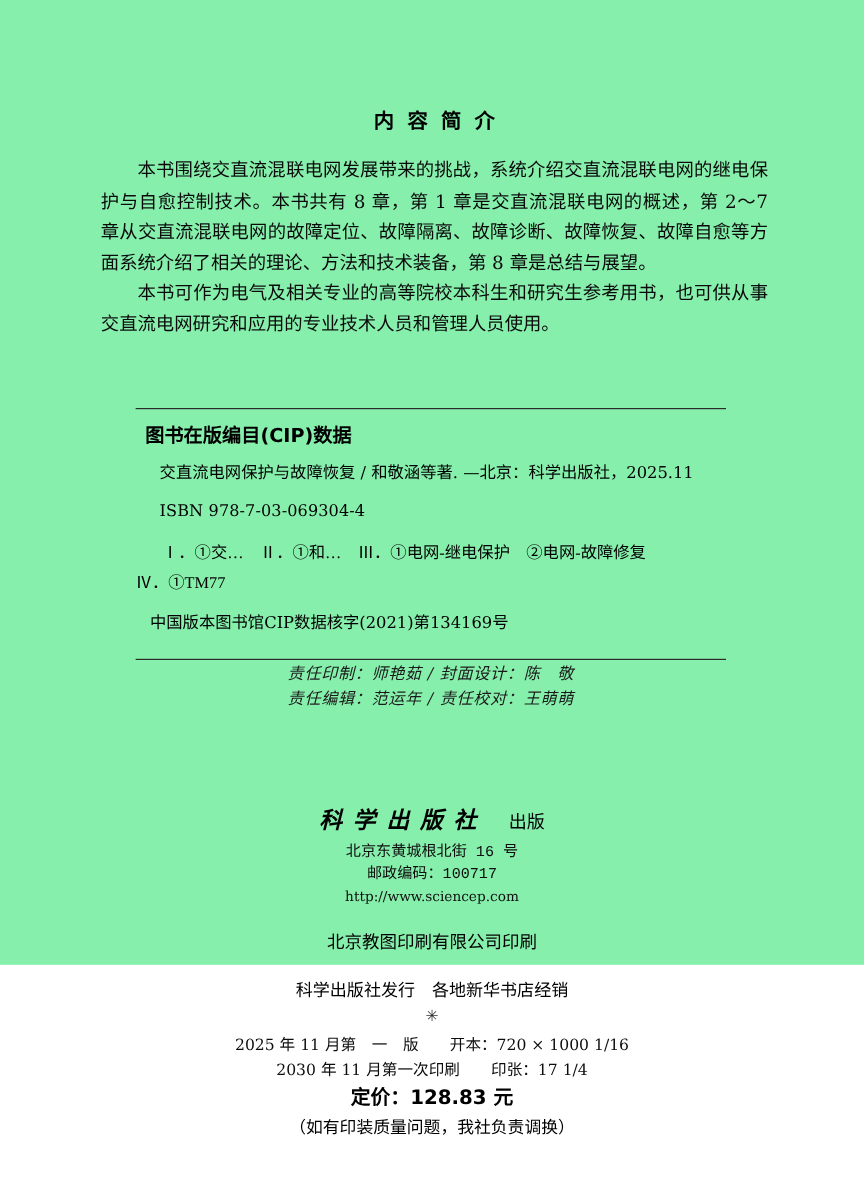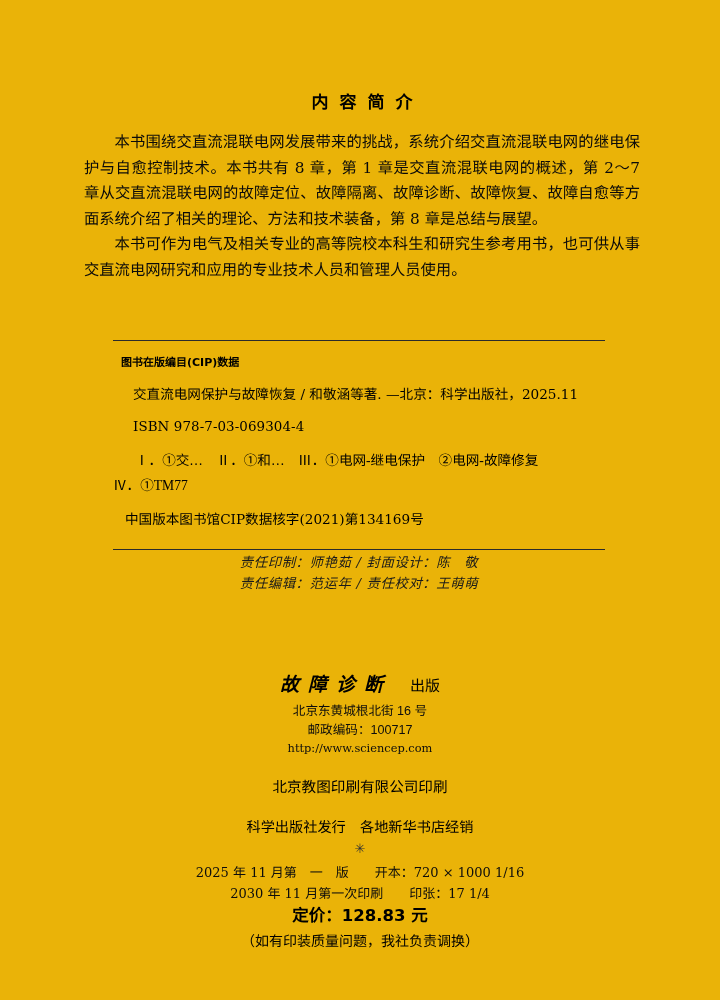--- a/index.html
+++ b/index.html
@@ -14,22 +14,22 @@
     position: relative;
     font-family: "DejaVu Sans", "Liberation Sans", sans-serif;
     color: #000000;
     overflow: hidden;
   }
 
   .page {
     position: absolute;
     left: 0; top: 0;
     width: 720px;
-    height: 1000px;
-    background: #eab308;
+    height: 804px;
+    background: #86efac;
   }
 
   
   .abstract-section {
     position: absolute;
     left: 84px;
     top: 92px;
     width: 556px;
   }
   .abstract-heading {
@@ -68,21 +68,21 @@
     height: 0;
     border-top: 1.4px solid #2b2b2b;
     width: 100%;
   }
   .cip-inner {
     padding: 11px 0 8px 0;
   }
   .cip-title {
     font-family: "DejaVu Sans", "Liberation Sans", sans-serif;
     font-weight: bold;
-    font-size: 11px;
+    font-size: 16px;
     line-height: 22px;
     margin: 0 0 8px 8px;
   }
   .cip-line {
     font-family: "DejaVu Serif", "Liberation Serif", serif;
     font-size: 13.6px;
     line-height: 24px;
     margin: 0 0 0 8px;
     white-space: nowrap;
   }
@@ -149,21 +149,21 @@
     color: #000;
   }
   .publisher-suffix {
     font-family: "DejaVu Sans", "Liberation Sans", sans-serif;
     font-size: 15px;
     letter-spacing: 0px;
     margin-left: 18px;
     color: #000;
   }
   .imprint-line {
-    font-family: Liberation Sans, sans-serif;
+    font-family: Liberation Mono, monospace;
     font-size: 12.6px;
     line-height: 18.5px;
     margin: 0;
     color: #0d0d0d;
   }
   .imprint-url {
     font-family: "DejaVu Serif", "Liberation Serif", serif;
     font-size: 11.4px;
     line-height: 18px;
     margin: 0 0 8px 0;
@@ -248,21 +248,21 @@
   </section>
 
   <section class="staff-block">
     <p class="staff-line">责任印制：师艳茹 / 封面设计：陈　敬</p>
     <p class="staff-line">责任编辑：范运年 / 责任校对：王萌萌</p>
   </section>
 
   <section class="imprint">
 
     <div class="publisher-line">
-      <span class="publisher-brand">故障诊断</span><span class="publisher-suffix">出版</span>
+      <span class="publisher-brand">科学出版社</span><span class="publisher-suffix">出版</span>
     </div>
 
     <p class="imprint-line">北京东黄城根北街 16 号</p>
     <p class="imprint-line">邮政编码：100717</p>
     <p class="imprint-url">http://www.sciencep.com</p>
 
     <p class="printer-line">北京教图印刷有限公司印刷</p>
     <p class="distrib-line">科学出版社发行　各地新华书店经销</p>
 
     <p class="star">✳</p>

